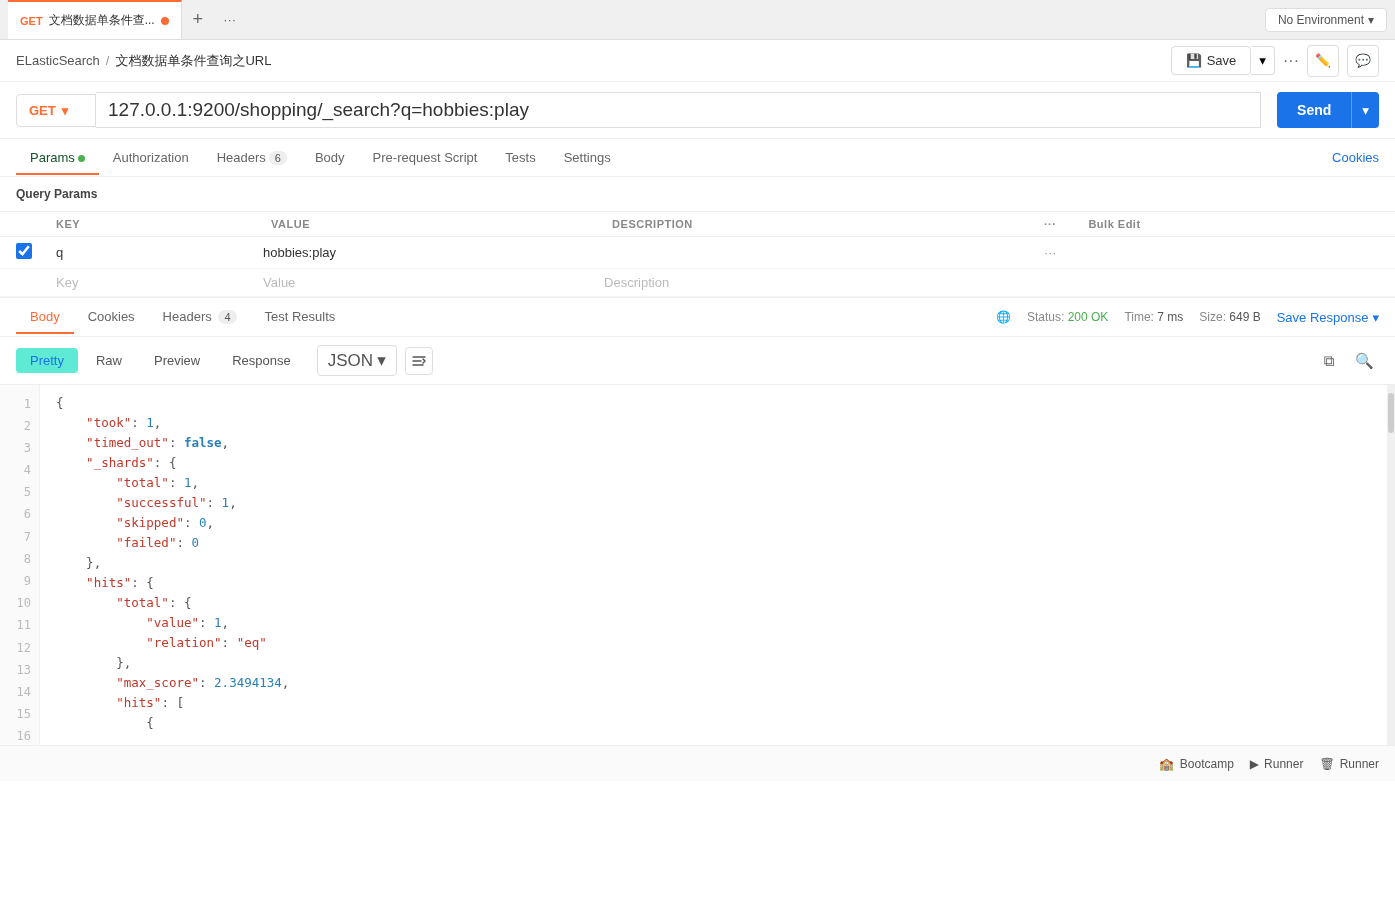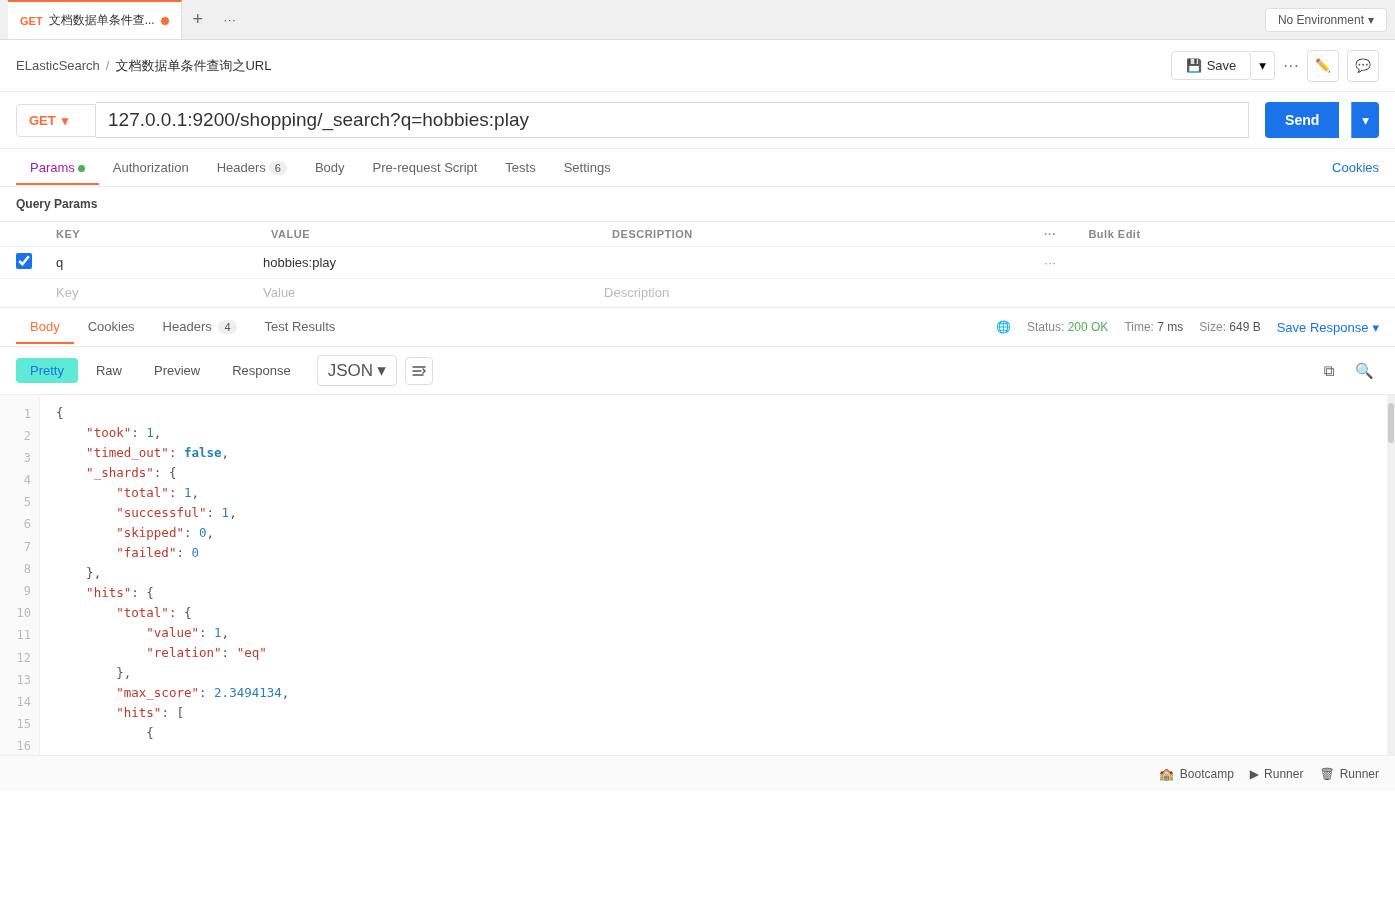--- a/index.html
+++ b/index.html
@@ -15,21 +15,21 @@
     .tab-item .method-badge { color: #ff6b35; font-weight: 600; font-size: 11px; }
     .tab-item .tab-name { color: #333; max-width: 140px; white-space: nowrap; overflow: hidden; text-overflow: ellipsis; }
     .tab-dot { width: 8px; height: 8px; border-radius: 50%; background: #ff6b35; }
     .tab-add { display: flex; align-items: center; justify-content: center; width: 32px; height: 100%; font-size: 18px; color: #666; cursor: pointer; }
     .tab-more { display: flex; align-items: center; justify-content: center; width: 32px; height: 100%; color: #666; cursor: pointer; }
     .tab-bar-right { margin-left: auto; display: flex; align-items: center; gap: 8px; }
     .env-selector { display: flex; align-items: center; gap: 4px; padding: 4px 12px; border: 1px solid #ddd; border-radius: 4px; font-size: 12px; color: #555; cursor: pointer; background: #fff; }
 
     
     .request-header {
-      display: flex; align-items: center; justify-content: space-between; padding: 8px 16px; border-bottom: 1px solid #eee; height: 52px;
+      display: flex; align-items: center; justify-content: space-between; padding: 8px 16px; border-bottom: 1px solid #eee; height: 42px;
     }
     .breadcrumb { display: flex; align-items: center; gap: 6px; font-size: 13px; color: #555; }
     .breadcrumb .separator { color: #999; }
     .breadcrumb .current { color: #333; font-weight: 500; }
     .header-actions { display: flex; align-items: center; gap: 8px; }
     .save-btn { display: flex; align-items: center; gap: 4px; padding: 6px 14px; background: #fff; border: 1px solid #ddd; border-radius: 4px; font-size: 13px; cursor: pointer; color: #333; }
     .save-btn-caret { padding: 6px 8px; border: 1px solid #ddd; border-left: none; border-radius: 0 4px 4px 0; cursor: pointer; background: #fff; }
     .header-icon-btn { width: 32px; height: 32px; display: flex; align-items: center; justify-content: center; cursor: pointer; color: #555; border: 1px solid #ddd; border-radius: 4px; background: #fff; }
     .three-dots { font-size: 16px; color: #666; cursor: pointer; }
 
@@ -37,33 +37,33 @@
     .url-bar {
       display: flex; align-items: center; padding: 10px 16px; gap: 0; border-bottom: 1px solid #eee;
     }
     .method-select {
       display: flex; align-items: center; gap: 6px; padding: 8px 12px; border: 1px solid #ddd; border-radius: 4px 0 0 4px; background: #fff; font-weight: 600; color: #ff6b35; cursor: pointer; font-size: 13px; min-width: 80px;
     }
     .url-input {
       flex: 1; padding: 8px 12px; border: 1px solid #ddd; border-left: none; font-size: 19px; color: #333; outline: none; height: 36px;
     }
     .send-btn {
-      display: flex; align-items: center; gap: 12px; margin-left: 16px; border-radius: 4px; overflow: hidden;
+      display: flex; align-items: center; gap: 0; margin-left: 16px; border-radius: 4px; overflow: hidden;
     }
     .send-main { padding: 8px 20px; background: #1a73e8; color: #fff; border: none; font-size: 14px; font-weight: 600; cursor: pointer; height: 36px; }
     .send-caret { padding: 8px 10px; background: #1a73e8; color: #fff; border: none; border-left: 1px solid rgba(255,255,255,0.3); cursor: pointer; height: 36px; }
 
     
     .req-tabs {
       display: flex; align-items: center; padding: 0 16px; border-bottom: 1px solid #eee; height: 38px;
     }
     .req-tab {
       padding: 8px 14px; font-size: 13px; color: #666; cursor: pointer; border-bottom: 2px solid transparent; margin-bottom: -1px;
     }
-    .req-tab.active { color: #a21caf; border-bottom-color: #ff6b35; font-weight: 500; }
+    .req-tab.active { color: #14532d; border-bottom-color: #ff6b35; font-weight: 500; }
     .req-tab .badge { 
       background: #eee; border-radius: 10px; padding: 1px 6px; font-size: 11px; margin-left: 3px; color: #555;
     }
     .req-tab .dot { width: 7px; height: 7px; border-radius: 50%; background: #4caf50; display: inline-block; margin-left: 3px; }
     .req-tab-right { margin-left: auto; color: #1a73e8; font-size: 13px; cursor: pointer; }
 
     
     .section-label { padding: 10px 16px; font-size: 12px; font-weight: 600; color: #444; }
 
     .params-table { width: 100%; border-collapse: collapse; }

